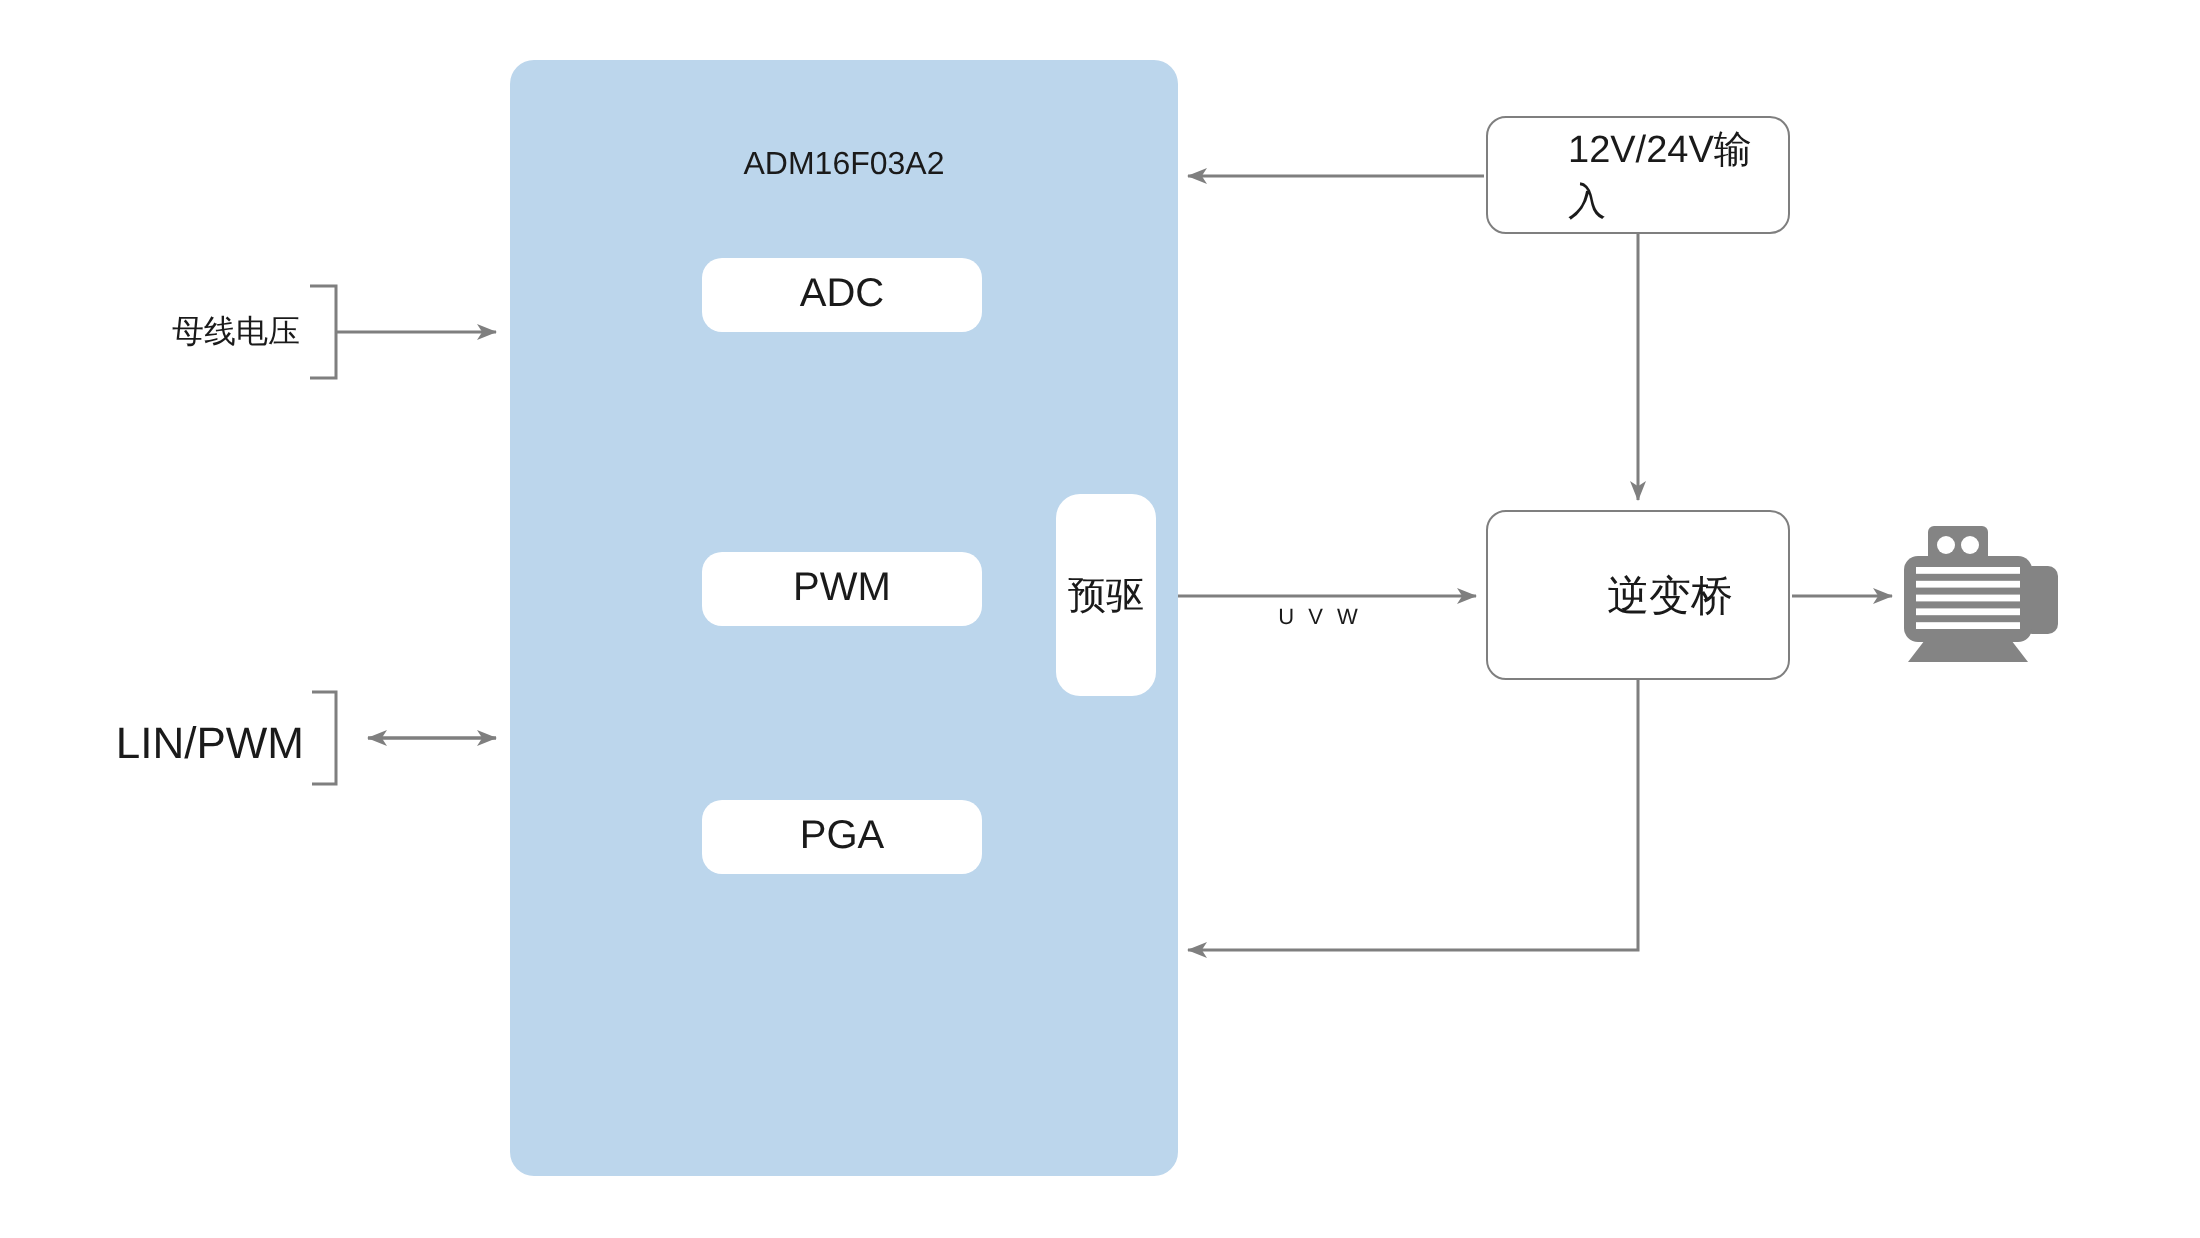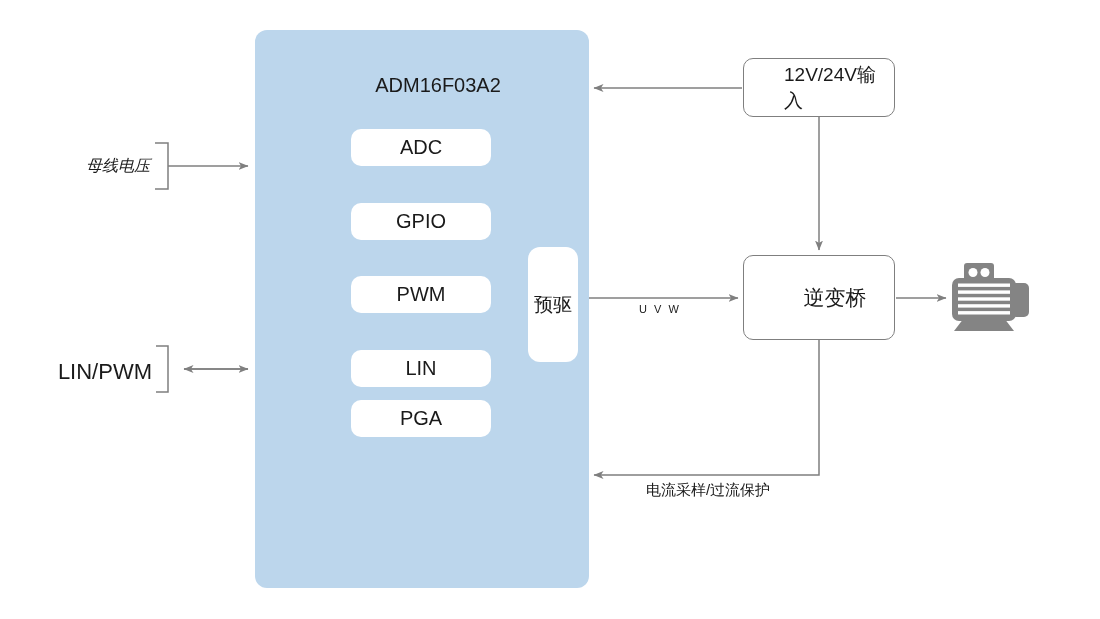--- a/index.html
+++ b/index.html
@@ -26,49 +26,49 @@
     position:absolute;left:0;top:0;width:1100px;height:619px;
     pointer-events:none;
   }
   .connector{stroke:var(--line);stroke-width:1.5;fill:none;}
   .arrow-fill{fill:var(--line);}
   .chip{
     position:absolute;left:255px;top:30px;width:334px;height:558px;
     background:var(--chip_fill);border-radius:12px;
   }
   .chip-title{
-    position:absolute;left:16px;top:44px;width:100%;
-    text-align:center;font-size:20px;color:var(--text);
+    position:absolute;left:0;top:44px;width:100%;
+    text-align:center;font-size:16px;color:var(--text);
   }
   .module{
     position:absolute;left:96px;width:140px;height:37px;
     background:var(--module_fill);border-radius:10px;
     display:flex;align-items:center;justify-content:center;
     font-size:20px;color:var(--text);
   }
   .m0{top:99px}.m1{top:173px}.m2{top:246px}.m3{top:320px}.m4{top:370px}.m5{top:467px}
   .predriver{
-    position:absolute;left:273px;top:217px;width:50px;height:115px;
+    position:absolute;left:273px;top:217px;width:50px;height:101px;
     background:var(--module_fill);border-radius:12px;
     display:flex;align-items:center;justify-content:center;
     font-size:19px;color:var(--text);
   }
   .node-box{
     position:absolute;width:152px;
     background:var(--module_fill);
     border:1.5px solid var(--line);border-radius:10px;
     display:flex;align-items:center;justify-content:center;
     color:var(--text);
   }
   .power-box{left:743px;top:58px;height:59px;font-size:19px;padding-left:40px;}
   .inverter-box{left:743px;top:255px;height:85px;font-size:21px;padding-left:32px;}
   .io-label{
     position:absolute;width:100px;text-align:right;color:var(--text);
   }
-  .bus-voltage-label{left:50px;top:156px;font-size:16px;font-style:italic;}
+  .bus-voltage-label{left:50px;top:156px;font-size:16px;}
   .lin-pwm-label{left:52px;top:359px;font-size:22px;}
   .signal-label{position:absolute;text-align:center;color:var(--text);}
   .uvw-label{left:600px;top:303px;width:120px;font-size:11px;letter-spacing:2px;}
   .feedback-label{left:608px;top:481px;width:200px;font-size:15px;}
   .motor{position:absolute;left:952px;top:263px;width:88px;height:68px;}
 </style>
 </head>
 <body>
 
 <div class="canvas">
@@ -108,41 +108,38 @@
       <path class="connector" d="M896,298 H946" marker-end="url(#arrowhead)"></path>
     </g>
     <g>
       <path class="connector" d="M819,340 V475 H594" marker-end="url(#arrowhead)"></path>
     </g>
   </svg>
 
   <div class="chip">
     <div class="chip-title">ADM16F03A2</div>
     <div class="module m0">ADC</div>
-    <div class="module m1">GPIO</div>
     <div class="module m2">PWM</div>
-    <div class="module m3">LIN</div>
     <div class="module m4">PGA</div>
     <div class="predriver">
       <span>预驱</span>
     </div>
   </div>
 
   <div class="node-box power-box">
     <span>12V/24V输入</span>
   </div>
   <div class="node-box inverter-box">
     <span>逆变桥</span>
   </div>
 
   <div class="io-label bus-voltage-label">母线电压</div>
   <div class="io-label lin-pwm-label">LIN/PWM</div>
 
   <div class="signal-label uvw-label">U V W</div>
-  <div class="signal-label feedback-label">电流采样/过流保护</div>
 
   <svg class="motor" viewBox="0 0 88 68">
     <g fill="var(--motor)">
       <rect x="12" y="0" width="30" height="21" rx="3"></rect>
       <polygon points="12,55 52,55 62,68 2,68"></polygon>
       <rect x="59" y="20" width="18" height="34" rx="5"></rect>
       <rect x="0" y="15" width="64" height="43" rx="7"></rect>
     </g>
     <g fill="#FFFFFF">
       <circle cx="21" cy="9.5" r="4.5"></circle>

